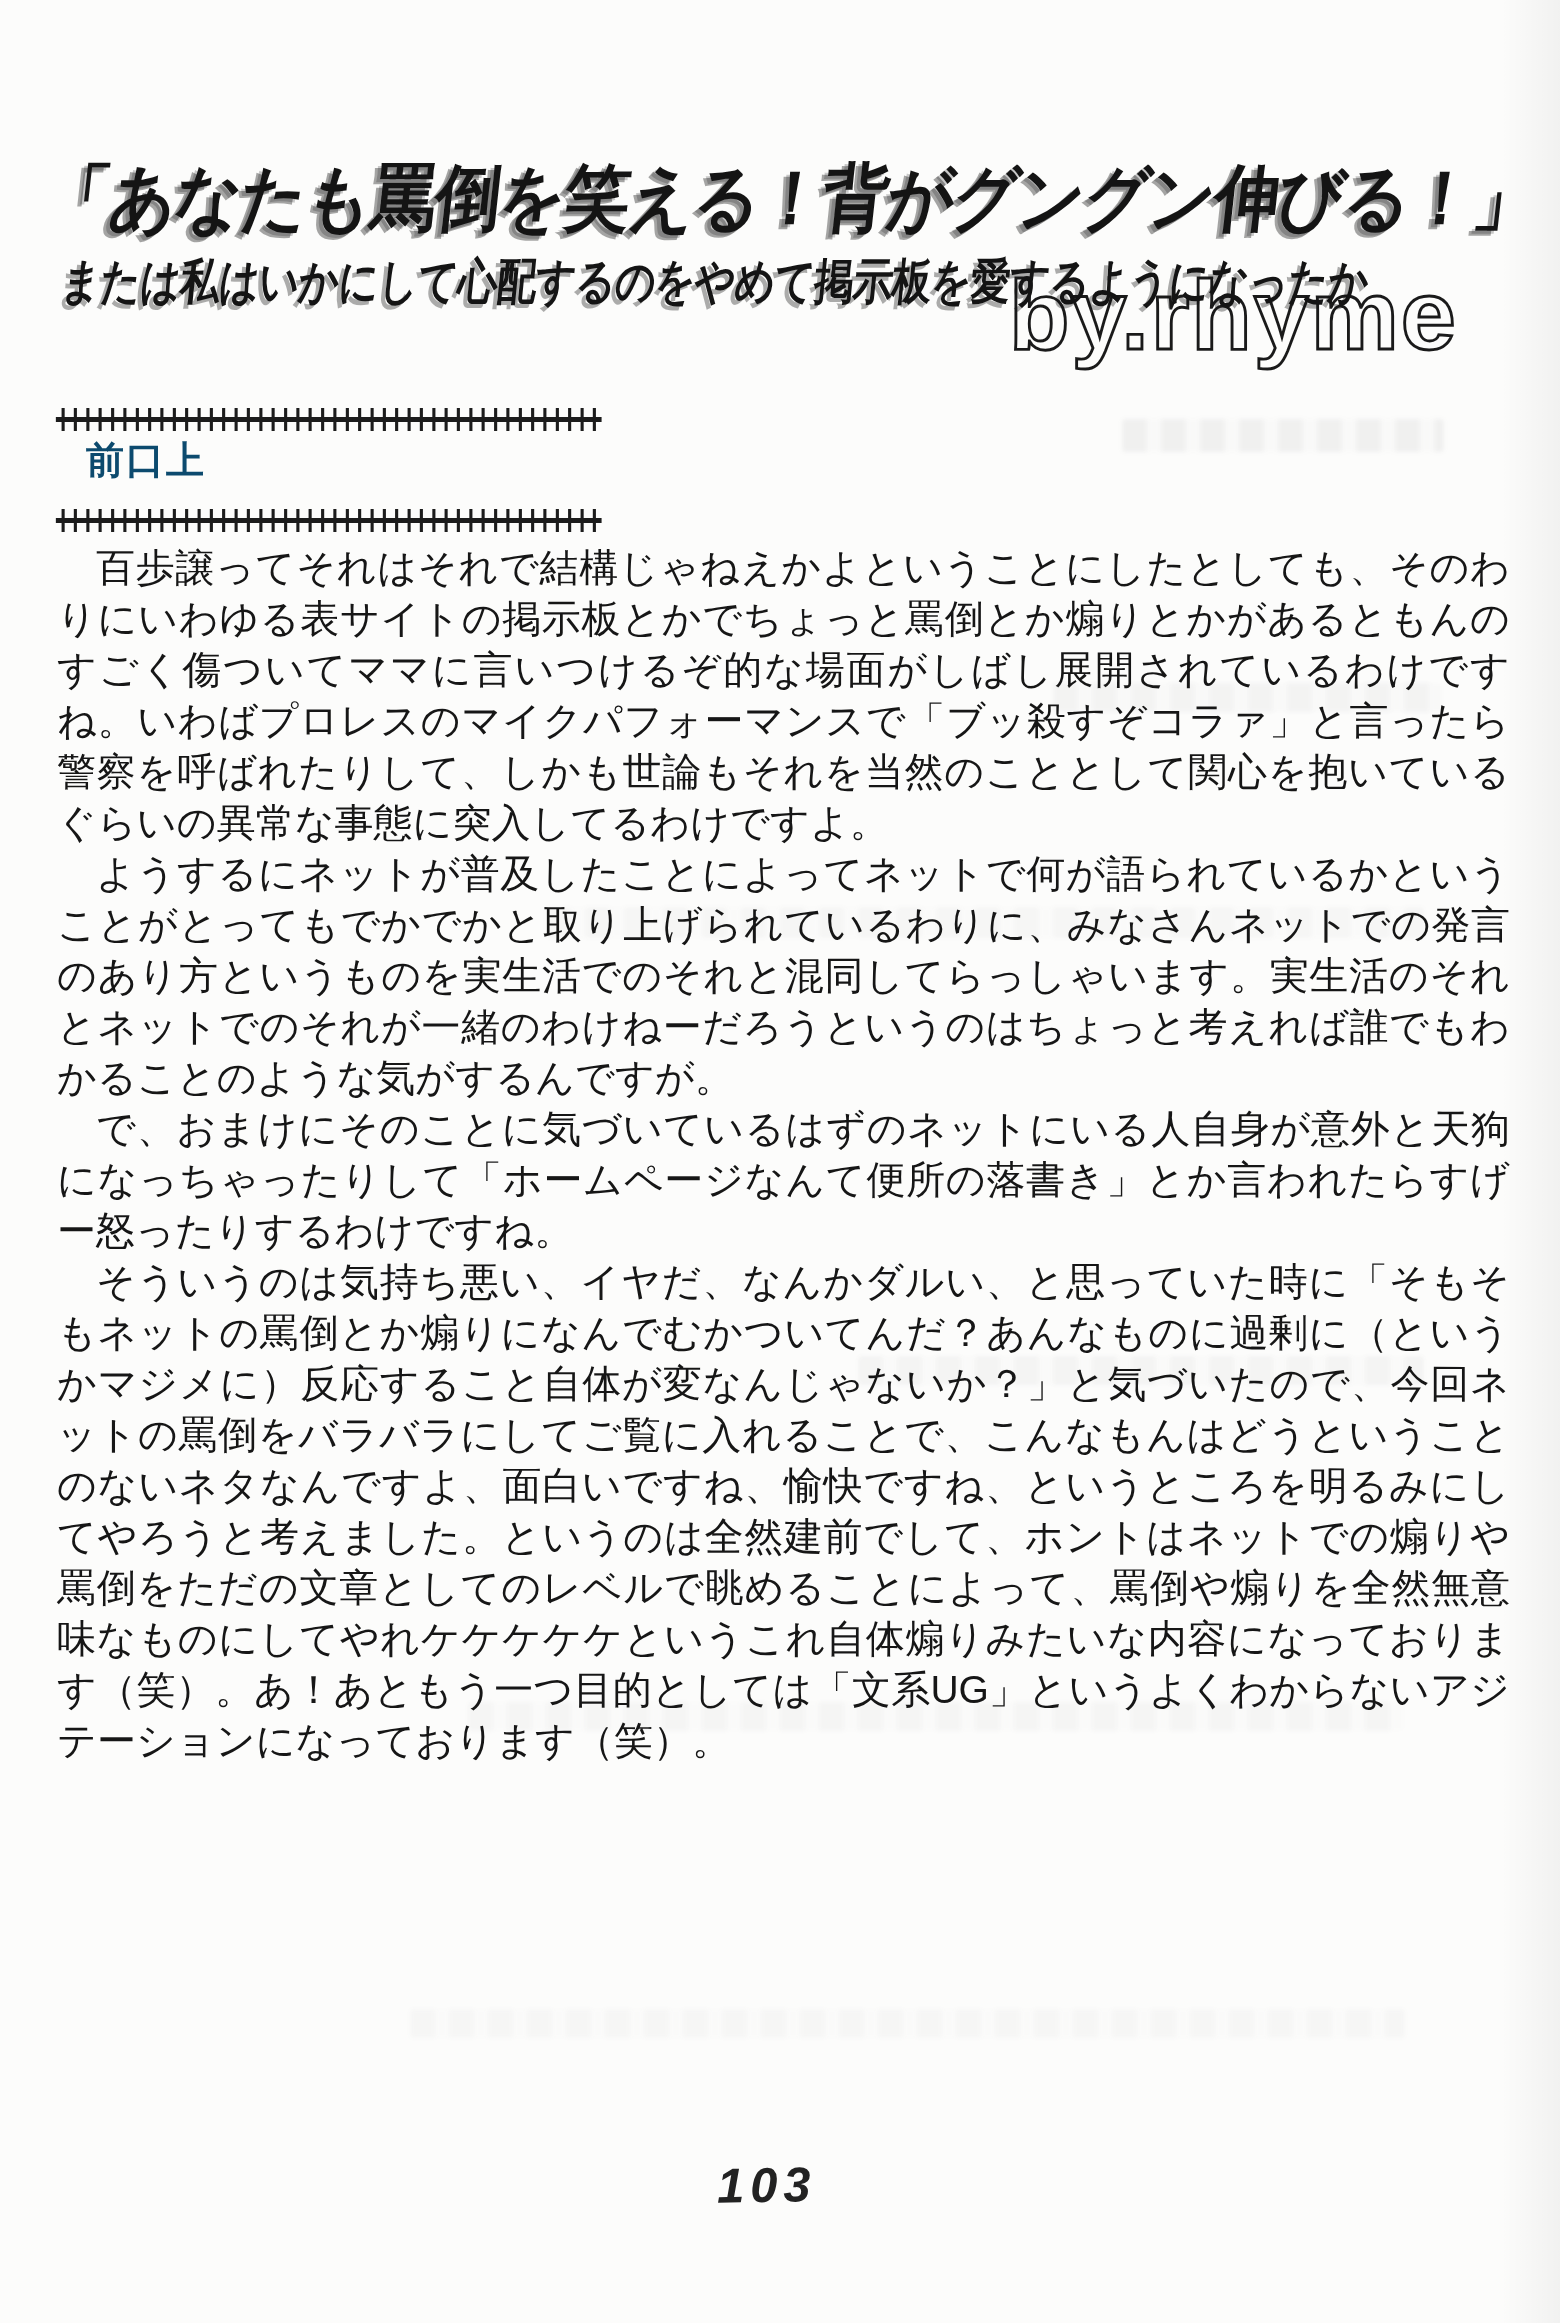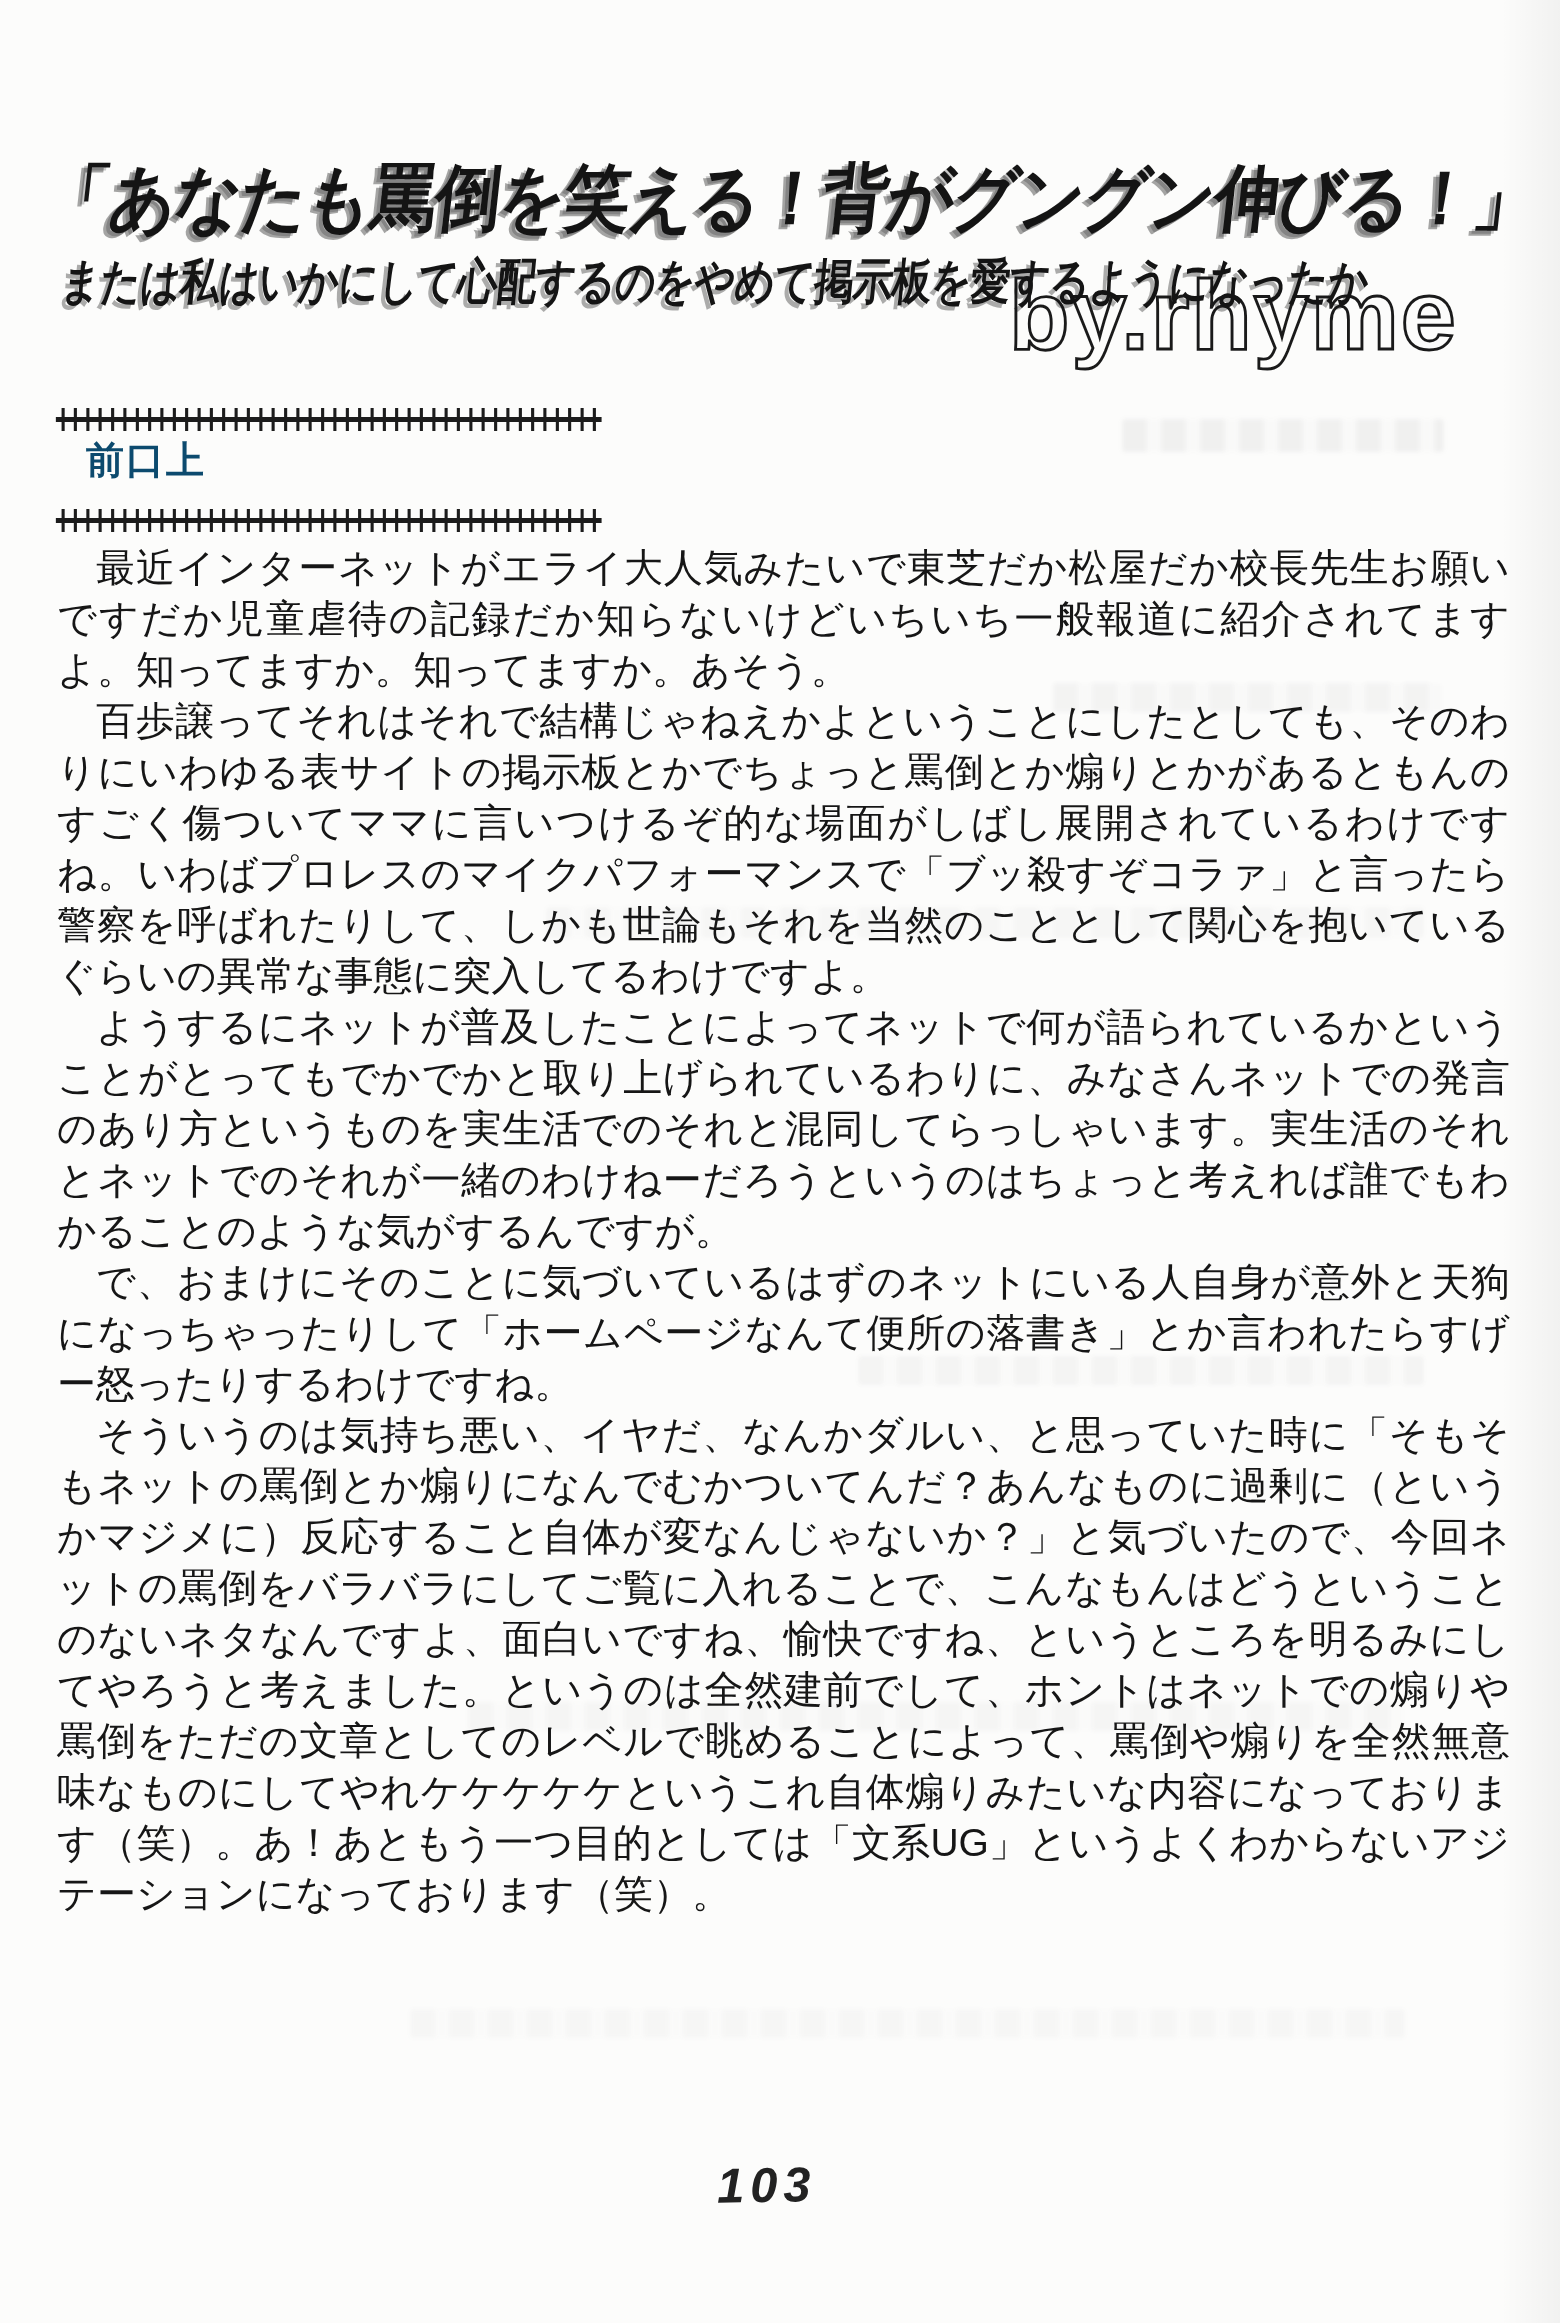--- a/index.html
+++ b/index.html
@@ -105,21 +105,20 @@
   <div class="byline">by.rhyme</div>
 
   <h1 class="title-main">「あなたも罵倒を笑える！背がグングン伸びる！」</h1>
   <h2 class="title-sub">または私はいかにして心配するのをやめて掲示板を愛するようになったか</h2>
 
   <div class="divider d1">++++++++++++++++++++++++++++++++++++++++++++</div>
   <h3 class="section-heading">前口上</h3>
   <div class="divider d2">++++++++++++++++++++++++++++++++++++++++++++</div>
 
   <div class="body-text">
-    <p>最近インターネットがエライ大人気みたいで東芝だか松屋だか校長先生お願いですだか児童虐待の記録だか知らないけどいちいち一般報道に紹介されてますよ。知ってますか。知ってますか。あそう。</p>
     <p>百歩譲ってそれはそれで結構じゃねえかよということにしたとしても、そのわりにいわゆる表サイトの掲示板とかでちょっと罵倒とか煽りとかがあるともんのすごく傷ついてママに言いつけるぞ的な場面がしばし展開されているわけですね。いわばプロレスのマイクパフォーマンスで「ブッ殺すぞコラァ」と言ったら警察を呼ばれたりして、しかも世論もそれを当然のこととして関心を抱いているぐらいの異常な事態に突入してるわけですよ。</p>
     <p>ようするにネットが普及したことによってネットで何が語られているかということがとってもでかでかと取り上げられているわりに、みなさんネットでの発言のあり方というものを実生活でのそれと混同してらっしゃいます。実生活のそれとネットでのそれが一緒のわけねーだろうというのはちょっと考えれば誰でもわかることのような気がするんですが。</p>
     <p>で、おまけにそのことに気づいているはずのネットにいる人自身が意外と天狗になっちゃったりして「ホームページなんて便所の落書き」とか言われたらすげー怒ったりするわけですね。</p>
     <p>そういうのは気持ち悪い、イヤだ、なんかダルい、と思っていた時に「そもそもネットの罵倒とか煽りになんでむかついてんだ？あんなものに過剰に（というかマジメに）反応すること自体が変なんじゃないか？」と気づいたので、今回ネットの罵倒をバラバラにしてご覧に入れることで、こんなもんはどうということのないネタなんですよ、面白いですね、愉快ですね、というところを明るみにしてやろうと考えました。というのは全然建前でして、ホントはネットでの煽りや罵倒をただの文章としてのレベルで眺めることによって、罵倒や煽りを全然無意味なものにしてやれケケケケケというこれ自体煽りみたいな内容になっております（笑）。あ！あともう一つ目的としては「文系UG」というよくわからないアジテーションになっております（笑）。</p>
   </div>
 
   <div class="page-number">103</div>
 
 </div>
 

